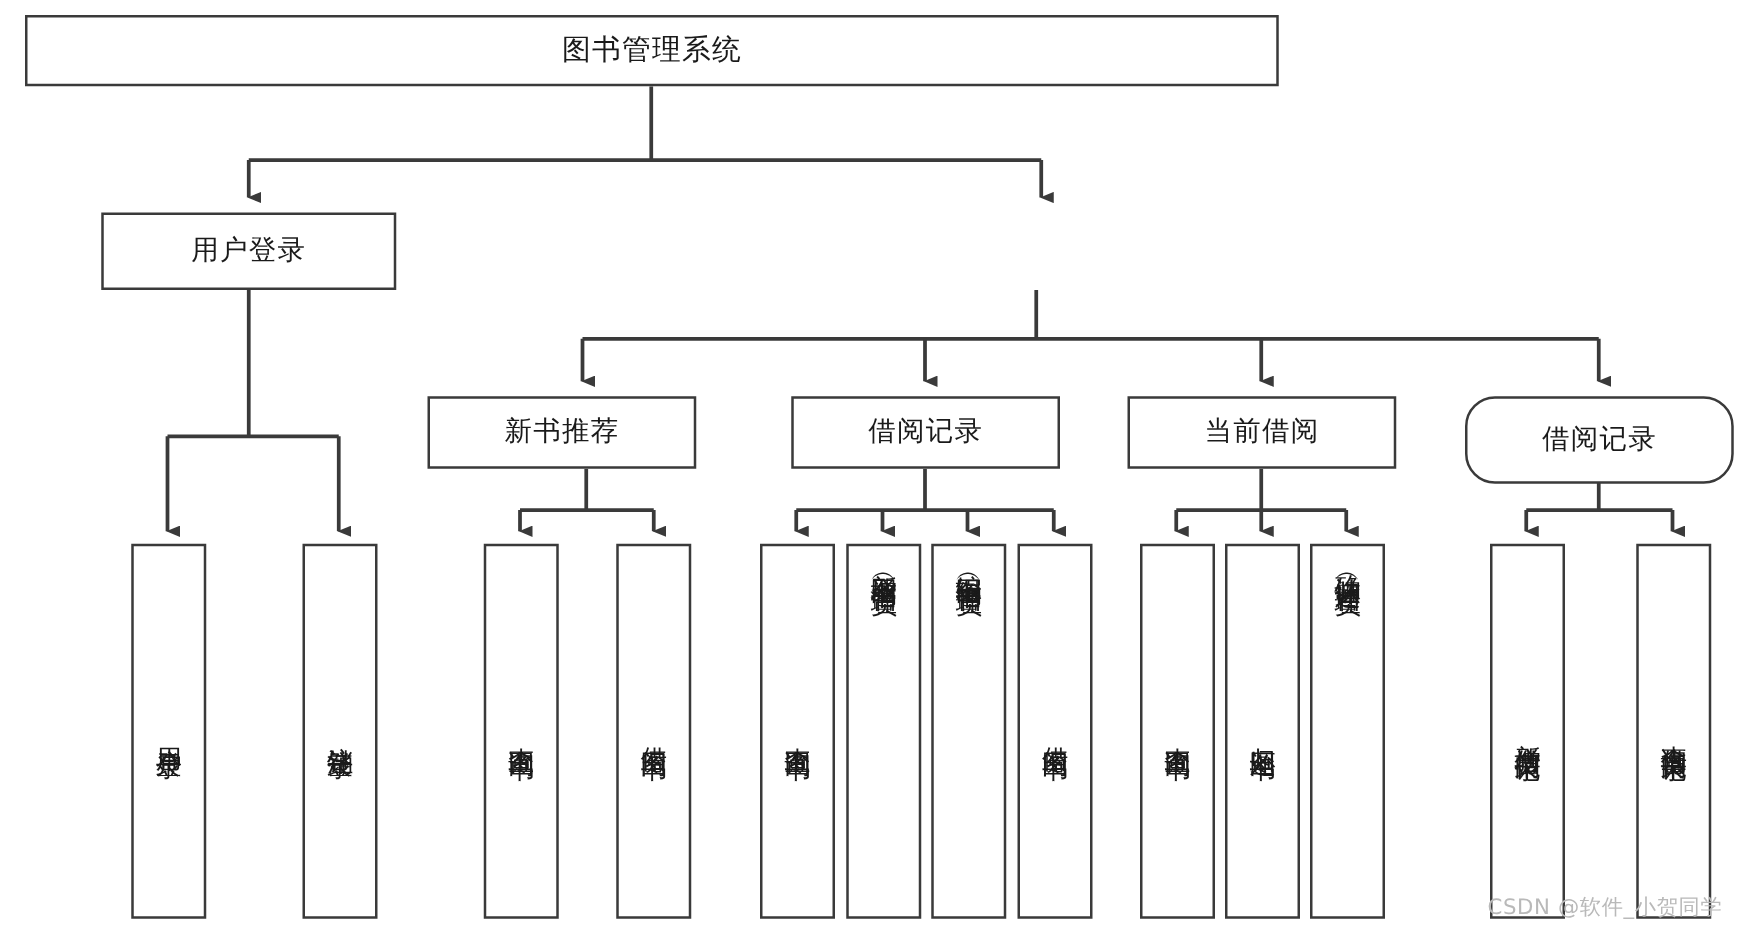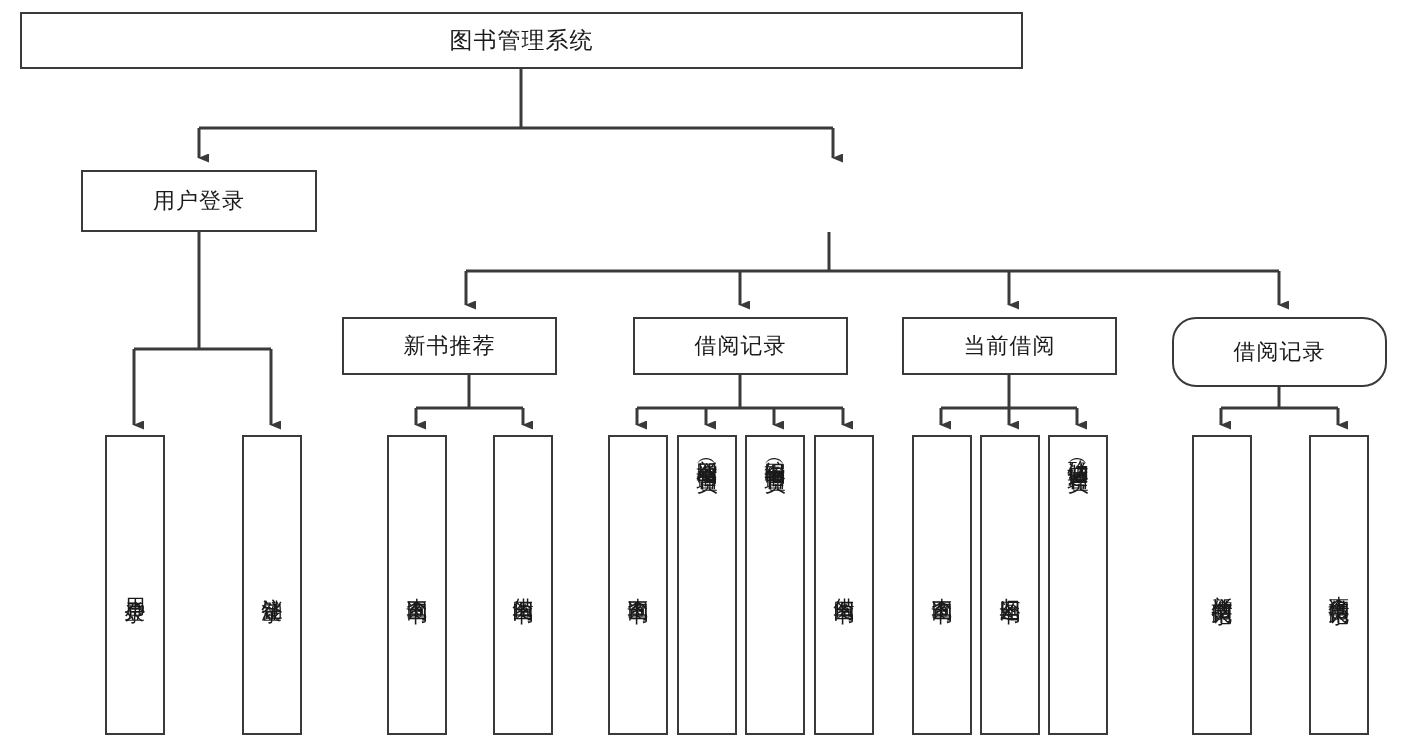--- a/index.html
+++ b/index.html
@@ -184,14 +184,15 @@
     <span>确认归还（管理员）</span>
   </div>
 
   <div class="node node-v" style="left:1192px; top:435px; width:60px; height:300px;">
     <span>新增借阅记录</span>
   </div>
   <div class="node node-v" style="left:1309px; top:435px; width:60px; height:300px;">
     <span>查询借阅记录</span>
   </div>
 
+  <div id="watermark">CSDN @软件_小贺同学</div>
 
 </div>
 
 </body></html>

